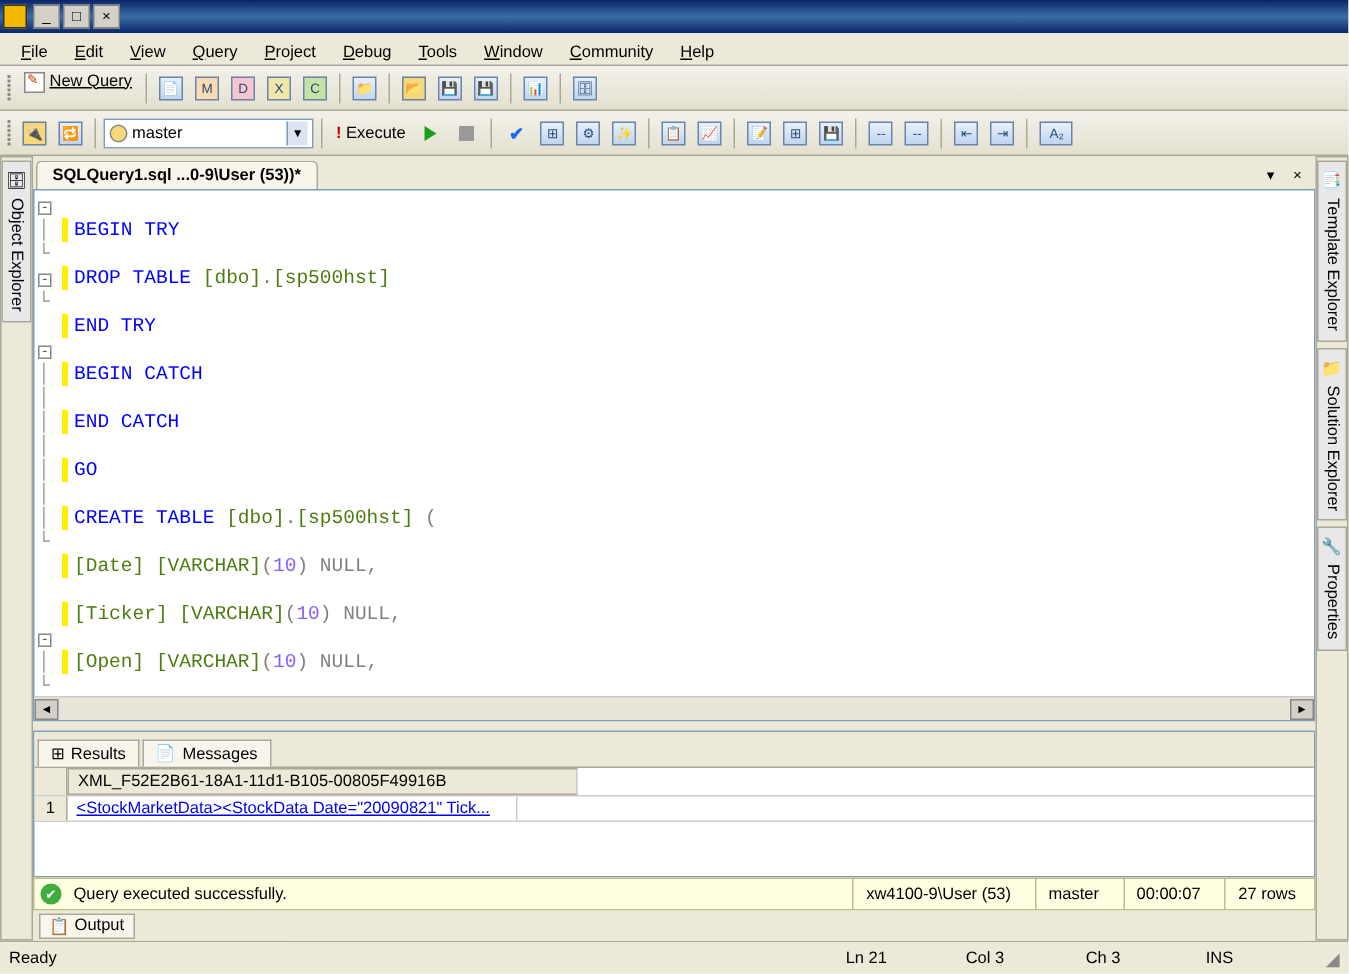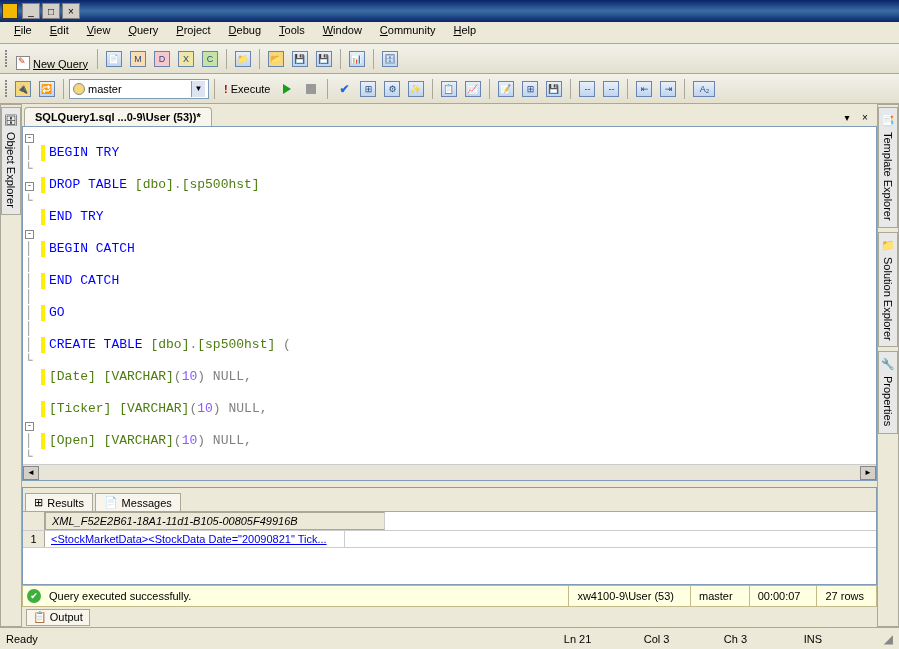--- a/index.html
+++ b/index.html
@@ -28,21 +28,21 @@
   width: 18px; height: 16px;
   background: #d4d0c8;
   border: 1px solid #808080;
   display: flex; align-items: center; justify-content: center;
   font-size: 10px; font-family: Arial; color: #000;
 }
 .menubar {
   background: #ece9d8;
   height: 22px;
   display: flex;
-  align-items: flex-start;
+  align-items: flex-end;
   padding: 0 6px;
   gap: 2px;
   border-bottom: 1px solid #aca899;
 }
 .menu-item { padding: 2px 8px; cursor: default; }
 .menu-item u { text-decoration: underline; }
 .toolbar {
   background: linear-gradient(to bottom,#f3f2ea,#e3e0cf);
   height: 30px;
   display: flex;
@@ -50,21 +50,21 @@
   padding: 0 4px;
   gap: 2px;
   border-bottom: 1px solid #aca899;
 }
 .toolbar .sep { width: 1px; height: 20px; background: #aca899; margin: 0 3px; }
 .tb-btn {
   min-width: 22px; height: 22px;
   display: flex; align-items: center; justify-content: center;
   padding: 0 3px; cursor: default;
 }
-.newquery { display: flex; align-items: flex-end; gap: 3px; padding: 0 4px; }
+.newquery { display: flex; align-items: flex-start; gap: 3px; padding: 0 4px; }
 .newquery .txt { text-decoration: underline; }
 .newquery-icon { width: 14px; height: 14px; background: #fff; border: 1px solid #888; position: relative; }
 .newquery-icon::after { content: "✎"; font-size: 9px; position: absolute; left: 1px; top: -1px; color: #c30; }
 .db-combo {
   display: flex; align-items: center;
   background: #fff; border: 1px solid #7f9db9;
   height: 20px; width: 140px; padding: 0 3px;
 }
 .db-combo .arrow { width: 14px; height: 16px; background: #dbe4f0; border-left: 1px solid #7f9db9; text-align: center; font-size: 8px; line-height: 16px; margin-left: auto; }
 .db-icon { width: 12px; height: 12px; background: #f4d87a; border: 1px solid #888; border-radius: 50%; margin-right: 3px; }
@@ -177,21 +177,20 @@
   padding: 2px 8px;
   display: flex;
   align-items: center;
   gap: 4px;
 }
 .grid-h {
   background: #ece9d8;
   border: 1px solid #aca899;
   padding: 2px 6px;
   font-size: 11px;
-  font-style: italic;
 }
 .grid-row { display: flex; border-bottom: 1px solid #ccc; }
 .grid-cell { padding: 2px 6px; border-right: 1px solid #ccc; }
 .grid-row .rownum { width: 22px; background: #ece9d8; text-align: center; border-right: 1px solid #aca899; }
 .grid-link { color: #0000ee; text-decoration: underline; }
 
 .status-bottom {
   height: 22px;
   background: #ffffe1;
   border: 1px solid #c0bb88;

